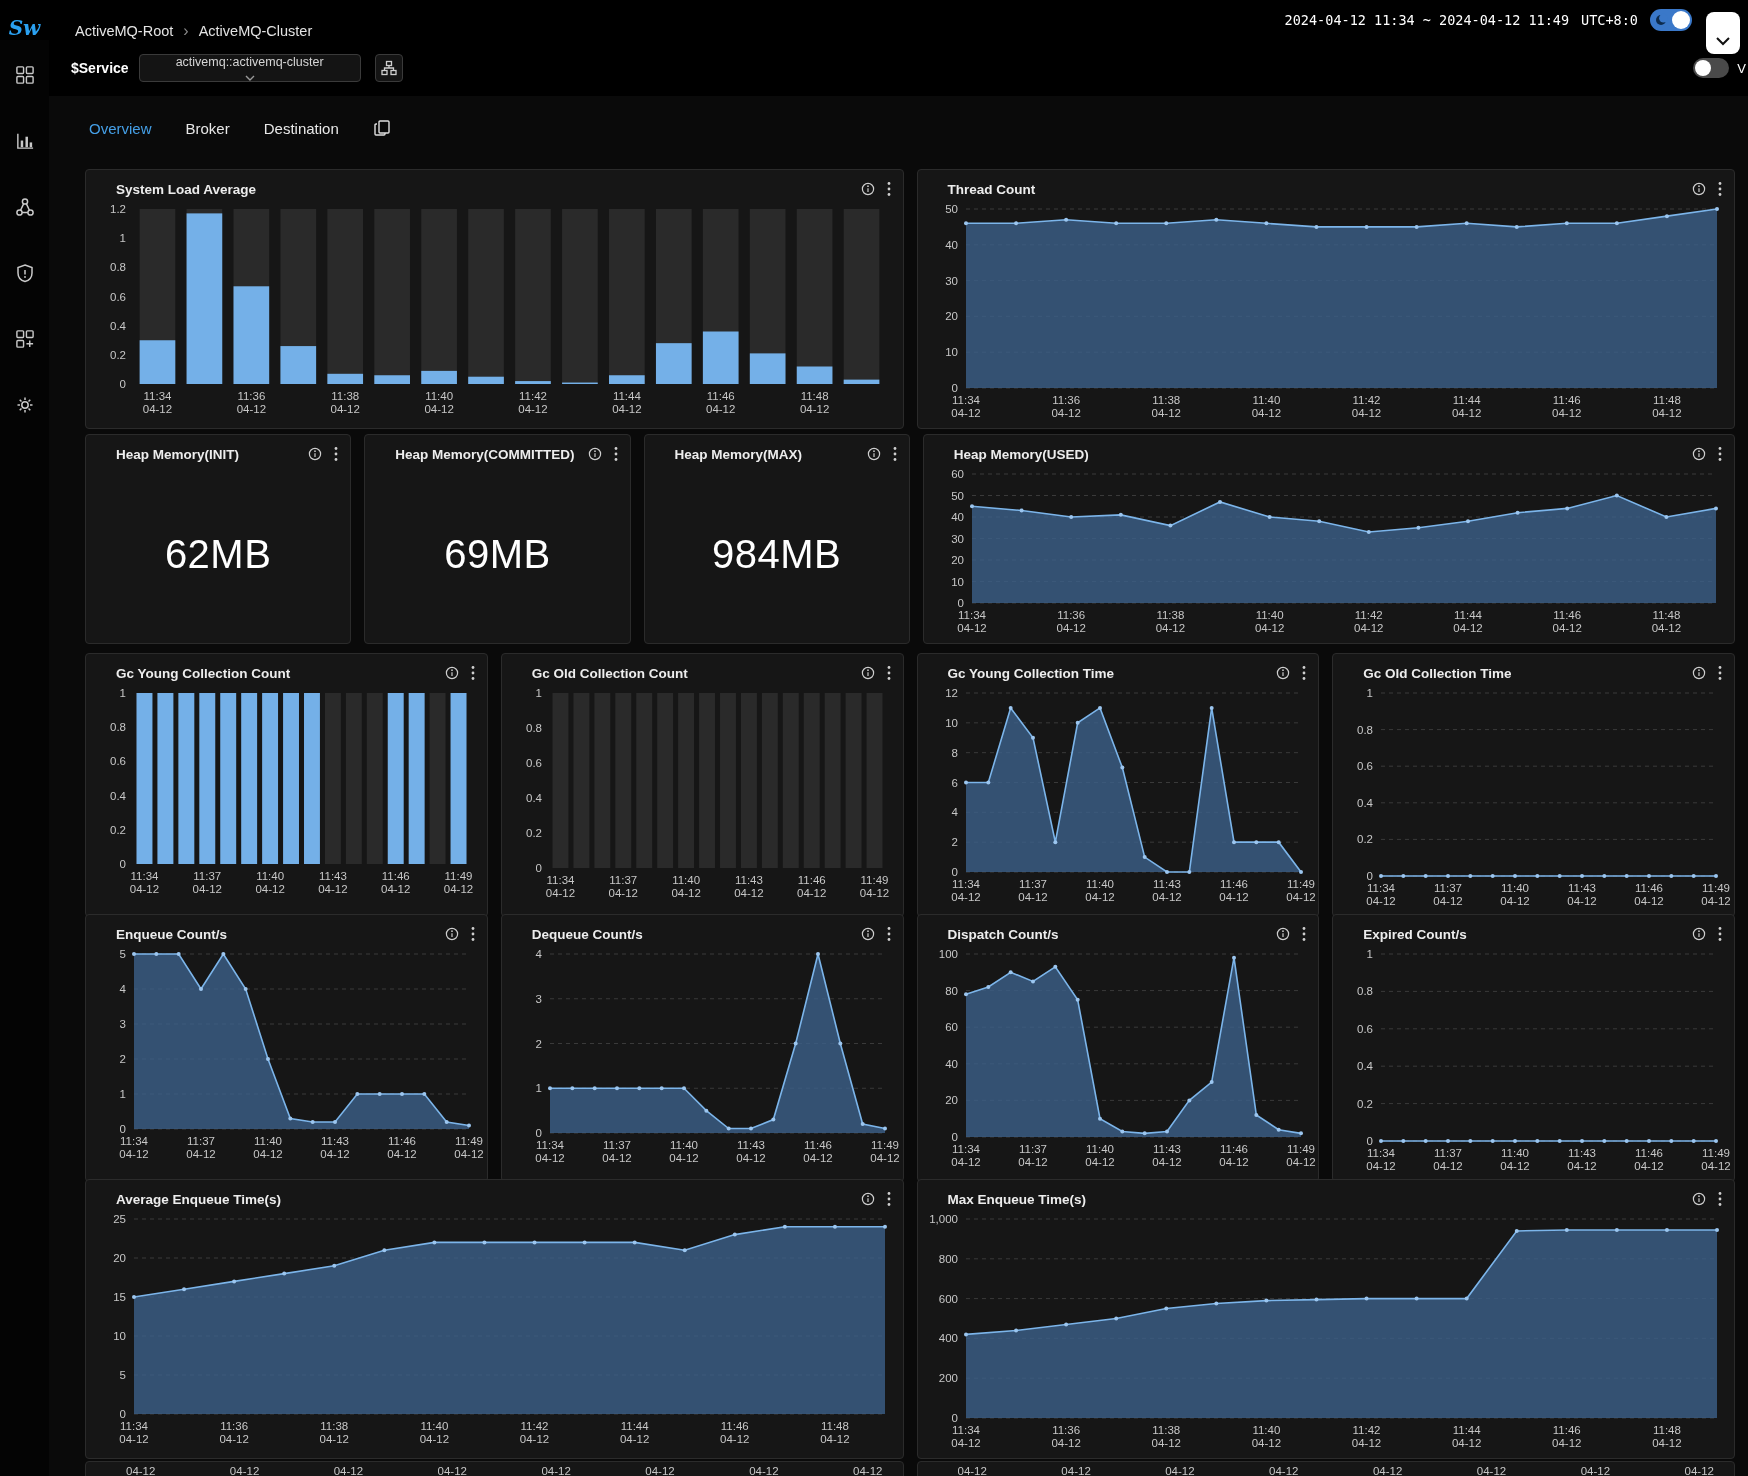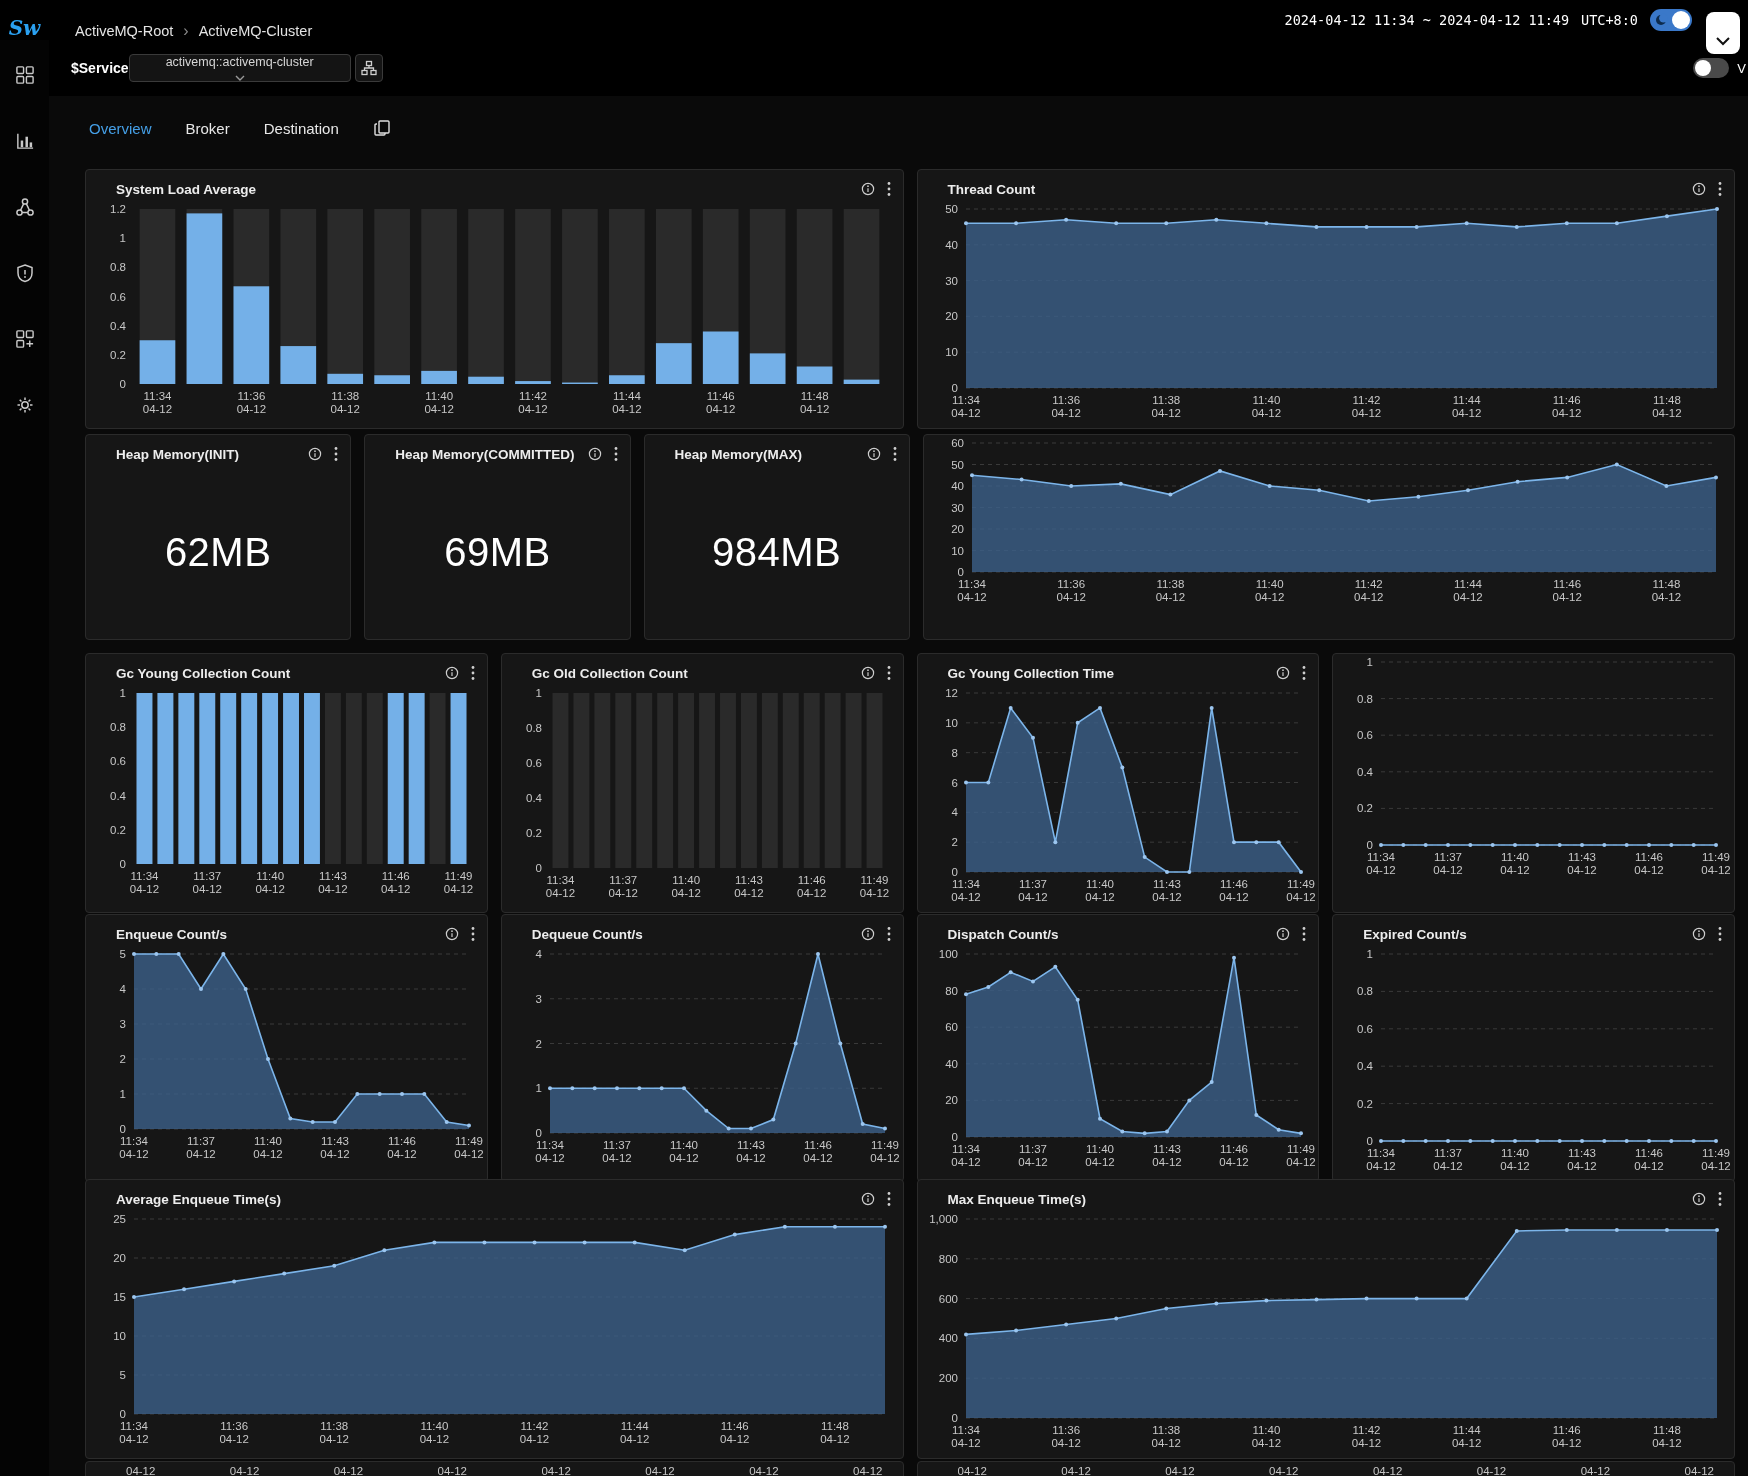--- a/index.html
+++ b/index.html
@@ -28,21 +28,21 @@
   
   .shell { display:flex; height:1436px; }
   .sidebar { width:49px; background:#040404; display:flex; flex-direction:column; align-items:center;
              padding-top:22px; gap:40px; flex-shrink:0; }
   .side-item { width:26px; height:26px; display:flex; align-items:center; justify-content:center;
                background:none; border:none; cursor:pointer; }
   .main { flex:1; min-width:0; }
 
   
   .service-bar { position:relative; height:56px; background:#000; display:flex; align-items:center;
-                 padding-left:22px; }
+                 padding-left:22px; gap:10px; }
   .svc-label { font-weight:bold; font-size:14px; color:#fff; }
   .svc-select { width:222px; height:28px; background:#141414; border:1px solid #3a3a3a; border-radius:4px;
                 display:flex; align-items:center; justify-content:space-between; padding:0 9px;
                 font-size:12.5px; color:#d6d6d6; cursor:pointer;flex-direction:column; }
   .icon-btn { width:28px; height:28px; background:#141414; border:1px solid #3a3a3a; border-radius:4px;
               display:flex; align-items:center; justify-content:center; cursor:pointer; margin-left:4px; }
   .svc-right { position:absolute; right:0; top:0; height:56px; display:flex; align-items:center; gap:8px; padding-right:2px; }
   .mini-toggle { position:relative; width:36px; height:20px; border-radius:10px; background:#4a4a4a; cursor:pointer; display:inline-block; }
   .mini-toggle .mknob { position:absolute; left:2px; top:2px; width:16px; height:16px; border-radius:50%; background:#fff; }
   .vlabel { color:#fff; font-size:13px; }
@@ -402,20 +402,37 @@
                   <circle cx="2" cy="8" r="1.4" fill="#cfcfcf"></circle>
                   <circle cx="2" cy="13.5" r="1.4" fill="#cfcfcf"></circle>
                 </svg>
               </span>
           </header>
           <div class="stat-body">
             <span class="stat-val">984MB</span>
           </div>
         </section>
         <section class="card">
+          <header class="card-h">
+            <h3 class="card-t">Heap Memory(USED)</h3>
+            <span class="hic">
+                <svg width="14" height="14" viewBox="0 0 14 14">
+                  <circle cx="7" cy="7" r="5.6" fill="none" stroke="#cfcfcf" stroke-width="1.2"></circle>
+                  <line x1="7" y1="6.3" x2="7" y2="10" stroke="#cfcfcf" stroke-width="1.2"></line>
+                  <circle cx="7" cy="4.2" r="0.85" fill="#cfcfcf"></circle>
+                </svg>
+              </span>
+            <span class="hic">
+                <svg width="4" height="16" viewBox="0 0 4 16">
+                  <circle cx="2" cy="2.5" r="1.4" fill="#cfcfcf"></circle>
+                  <circle cx="2" cy="8" r="1.4" fill="#cfcfcf"></circle>
+                  <circle cx="2" cy="13.5" r="1.4" fill="#cfcfcf"></circle>
+                </svg>
+              </span>
+          </header>
           <div class="chart"><svg width="804" height="171" viewBox="0 0 804 171">
                 <line x1="46" y1="137" x2="790" y2="137" stroke="#3a3a3a" stroke-width="1" stroke-dasharray="4 4"></line>
                 <text x="38" y="141" text-anchor="end">0</text>
                 <line x1="46" y1="115.5" x2="790" y2="115.5" stroke="#3a3a3a" stroke-width="1" stroke-dasharray="4 4"></line>
                 <text x="38" y="119.5" text-anchor="end">10</text>
                 <line x1="46" y1="94.00000000000001" x2="790" y2="94.00000000000001" stroke="#3a3a3a" stroke-width="1" stroke-dasharray="4 4"></line>
                 <text x="38" y="98.00000000000001" text-anchor="end">20</text>
                 <line x1="46" y1="72.5" x2="790" y2="72.5" stroke="#3a3a3a" stroke-width="1" stroke-dasharray="4 4"></line>
                 <text x="38" y="76.5" text-anchor="end">30</text>
                 <line x1="46" y1="51.00000000000001" x2="790" y2="51.00000000000001" stroke="#3a3a3a" stroke-width="1" stroke-dasharray="4 4"></line>
@@ -644,20 +661,37 @@
                 <text x="180" y="216" text-anchor="middle">04-12</text>
                 <text x="247" y="203" text-anchor="middle">11:43</text>
                 <text x="247" y="216" text-anchor="middle">04-12</text>
                 <text x="314" y="203" text-anchor="middle">11:46</text>
                 <text x="314" y="216" text-anchor="middle">04-12</text>
                 <text x="381" y="203" text-anchor="middle">11:49</text>
                 <text x="381" y="216" text-anchor="middle">04-12</text>
               </svg></div>
         </section>
         <section class="card">
+          <header class="card-h">
+            <h3 class="card-t">Gc Old Collection Time</h3>
+            <span class="hic">
+                <svg width="14" height="14" viewBox="0 0 14 14">
+                  <circle cx="7" cy="7" r="5.6" fill="none" stroke="#cfcfcf" stroke-width="1.2"></circle>
+                  <line x1="7" y1="6.3" x2="7" y2="10" stroke="#cfcfcf" stroke-width="1.2"></line>
+                  <circle cx="7" cy="4.2" r="0.85" fill="#cfcfcf"></circle>
+                </svg>
+              </span>
+            <span class="hic">
+                <svg width="4" height="16" viewBox="0 0 4 16">
+                  <circle cx="2" cy="2.5" r="1.4" fill="#cfcfcf"></circle>
+                  <circle cx="2" cy="8" r="1.4" fill="#cfcfcf"></circle>
+                  <circle cx="2" cy="13.5" r="1.4" fill="#cfcfcf"></circle>
+                </svg>
+              </span>
+          </header>
           <div class="chart"><svg width="395" height="225" viewBox="0 0 395 225">
                 <line x1="46" y1="191" x2="381" y2="191" stroke="#3a3a3a" stroke-width="1" stroke-dasharray="4 4"></line>
                 <text x="38" y="195" text-anchor="end">0</text>
                 <line x1="46" y1="154.4" x2="381" y2="154.4" stroke="#3a3a3a" stroke-width="1" stroke-dasharray="4 4"></line>
                 <text x="38" y="158.4" text-anchor="end">0.2</text>
                 <line x1="46" y1="117.8" x2="381" y2="117.8" stroke="#3a3a3a" stroke-width="1" stroke-dasharray="4 4"></line>
                 <text x="38" y="121.8" text-anchor="end">0.4</text>
                 <line x1="46" y1="81.2" x2="381" y2="81.2" stroke="#3a3a3a" stroke-width="1" stroke-dasharray="4 4"></line>
                 <text x="38" y="85.2" text-anchor="end">0.6</text>
                 <line x1="46" y1="44.599999999999994" x2="381" y2="44.599999999999994" stroke="#3a3a3a" stroke-width="1" stroke-dasharray="4 4"></line>

